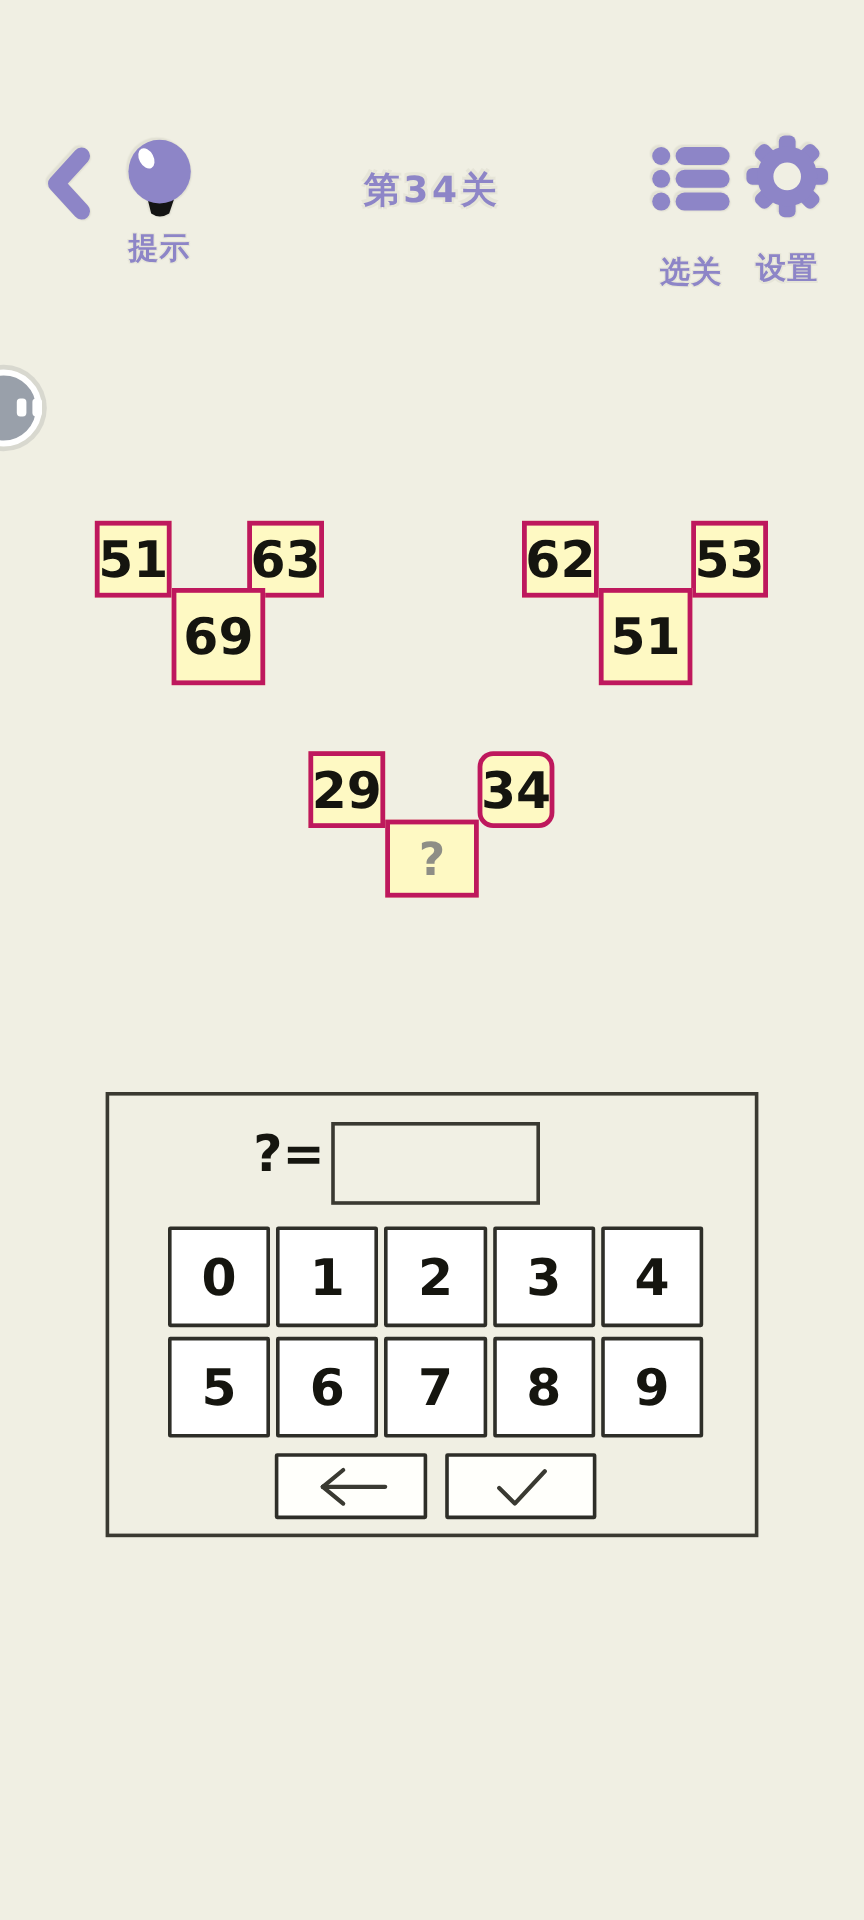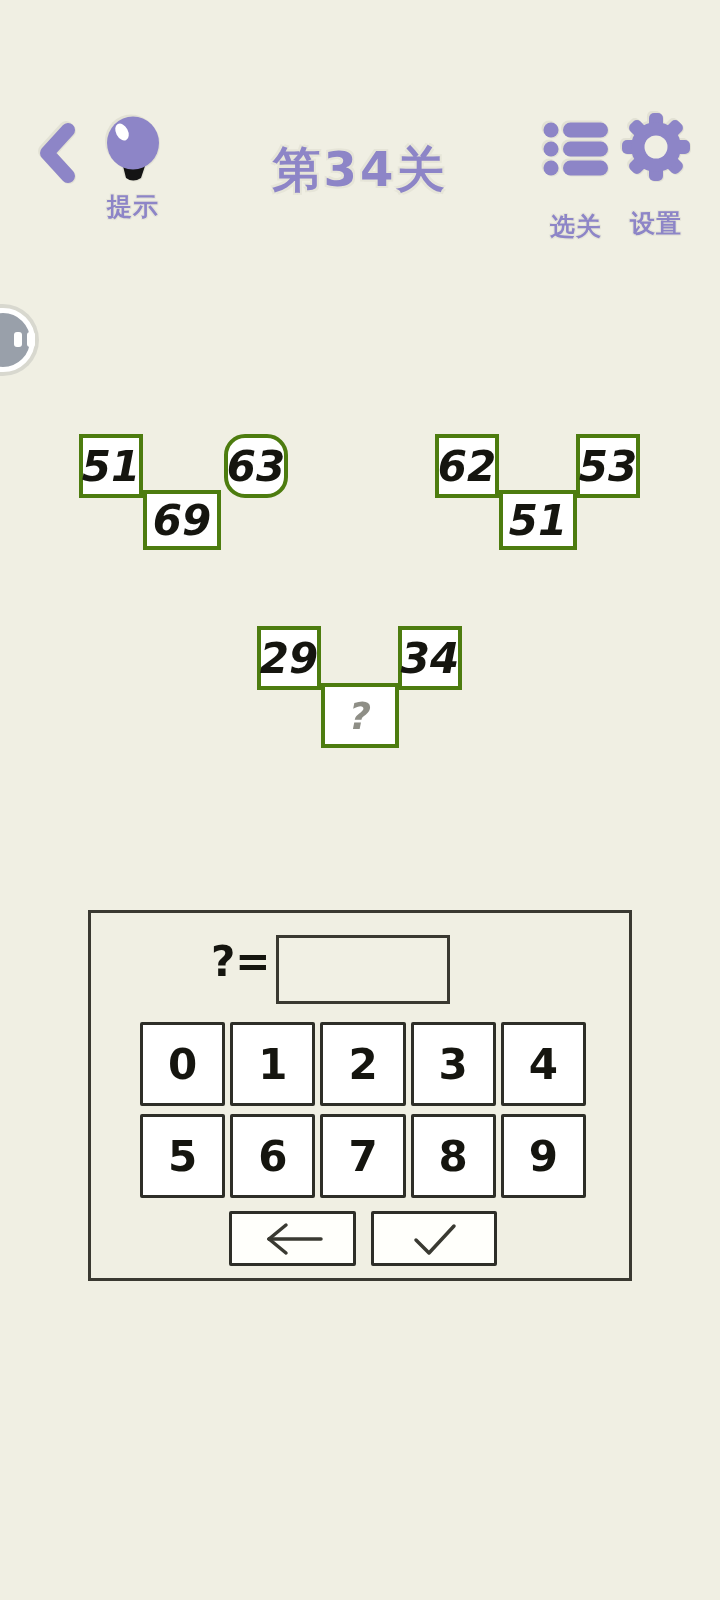--- a/index.html
+++ b/index.html
@@ -18,48 +18,48 @@
   .icon-label {
     margin-top:6px;
     font-size:25px; font-weight:bold; color:#8d85c7;
     text-shadow:1px 1px 0 #e6e5d8, -1px -1px 0 #e6e5d8, 1px -1px 0 #e6e5d8, -1px 1px 0 #e6e5d8;
     letter-spacing:1px;
     white-space:nowrap;
   }
   .page-title {
     position:absolute; left:0; top:138px; width:720px;
     text-align:center;
-    font-size:48px; font-weight:900; color:#8d85c7;
+    font-size:30px; font-weight:900; color:#8d85c7;
     letter-spacing:3px;
     text-shadow:2px 2px 0 #e6e5d8, -2px -2px 0 #e6e5d8, 2px -2px 0 #e6e5d8, -2px 2px 0 #e6e5d8;
   }
   .halo { filter:drop-shadow(1.5px 1.5px 0 #e2e1d4) drop-shadow(-1.5px -1.5px 0 #e2e1d4); }
 
   
   .pause-btn {
     position:absolute; left:-29px; top:308px;
     width:64px; height:64px; border-radius:50%;
     background:#99a0aa;
     border:5px solid #ffffff;
     box-shadow:0 0 0 4px #d8d8cf;
     cursor:pointer;
   }
   .pause-bars { position:absolute; left:38px; top:19px; display:flex; gap:5px; }
   .pause-bar { width:8px; height:15px; background:#ffffff; border-radius:3px; }
 
   
   .tile {
     position:absolute;
-    background:#ffffff;
-    border:4px solid #4d7c0f;
-    display:flex; align-items:center; justify-content:center;
-    font-size:42px; font-weight:800; color:#15150f;font-style:italic;
+    background:#fef9c3;
+    border:4px solid #be185d;
+    display:flex; align-items:center; justify-content:center;
+    font-size:42px; font-weight:800; color:#15150f;
   }
   .tile-top { width:64px; height:64px; }
-  .tile-bottom { width:78px; height:60px; z-index:2; }
+  .tile-bottom { width:78px; height:81px; z-index:2; }
   .tile-question { color:#8e8e86; font-size:38px; }
 
   
   .panel {
     position:absolute; left:88px; top:910px;
     width:544px; height:371px;
     border:3px solid #3a3931;
     background:#f0efe3;
   }
   .prompt {
@@ -150,29 +150,29 @@
 </div>
 
 <div class="pause-btn">
   <div class="pause-bars">
     <div class="pause-bar"></div>
       <div class="pause-bar"></div>
   </div>
 </div>
 
 <div class="tile tile-top" style="left:79px;  top:434px;">51</div>
-<div class="tile tile-top" style="left:224px; top:434px;border-radius:21px;">63</div>
+<div class="tile tile-top" style="left:206px; top:434px;">63</div>
 <div class="tile tile-bottom" style="left:143px; top:490px;">69</div>
 
 <div class="tile tile-top" style="left:435px; top:434px;">62</div>
 <div class="tile tile-top" style="left:576px; top:434px;">53</div>
 <div class="tile tile-bottom" style="left:499px; top:490px;">51</div>
 
 <div class="tile tile-top" style="left:257px; top:626px;">29</div>
-<div class="tile tile-top" style="left:398px; top:626px;">34</div>
+<div class="tile tile-top" style="left:398px; top:626px;border-radius:13px;">34</div>
 <div class="tile tile-bottom tile-question" style="left:321px; top:683px; height:65px;">?</div>
 
 <div class="panel">
 
   <div class="prompt">?=</div>
 
   <div class="answer-box"></div>
 
   <div class="keys-row r1">
     <div class="key">0</div>

